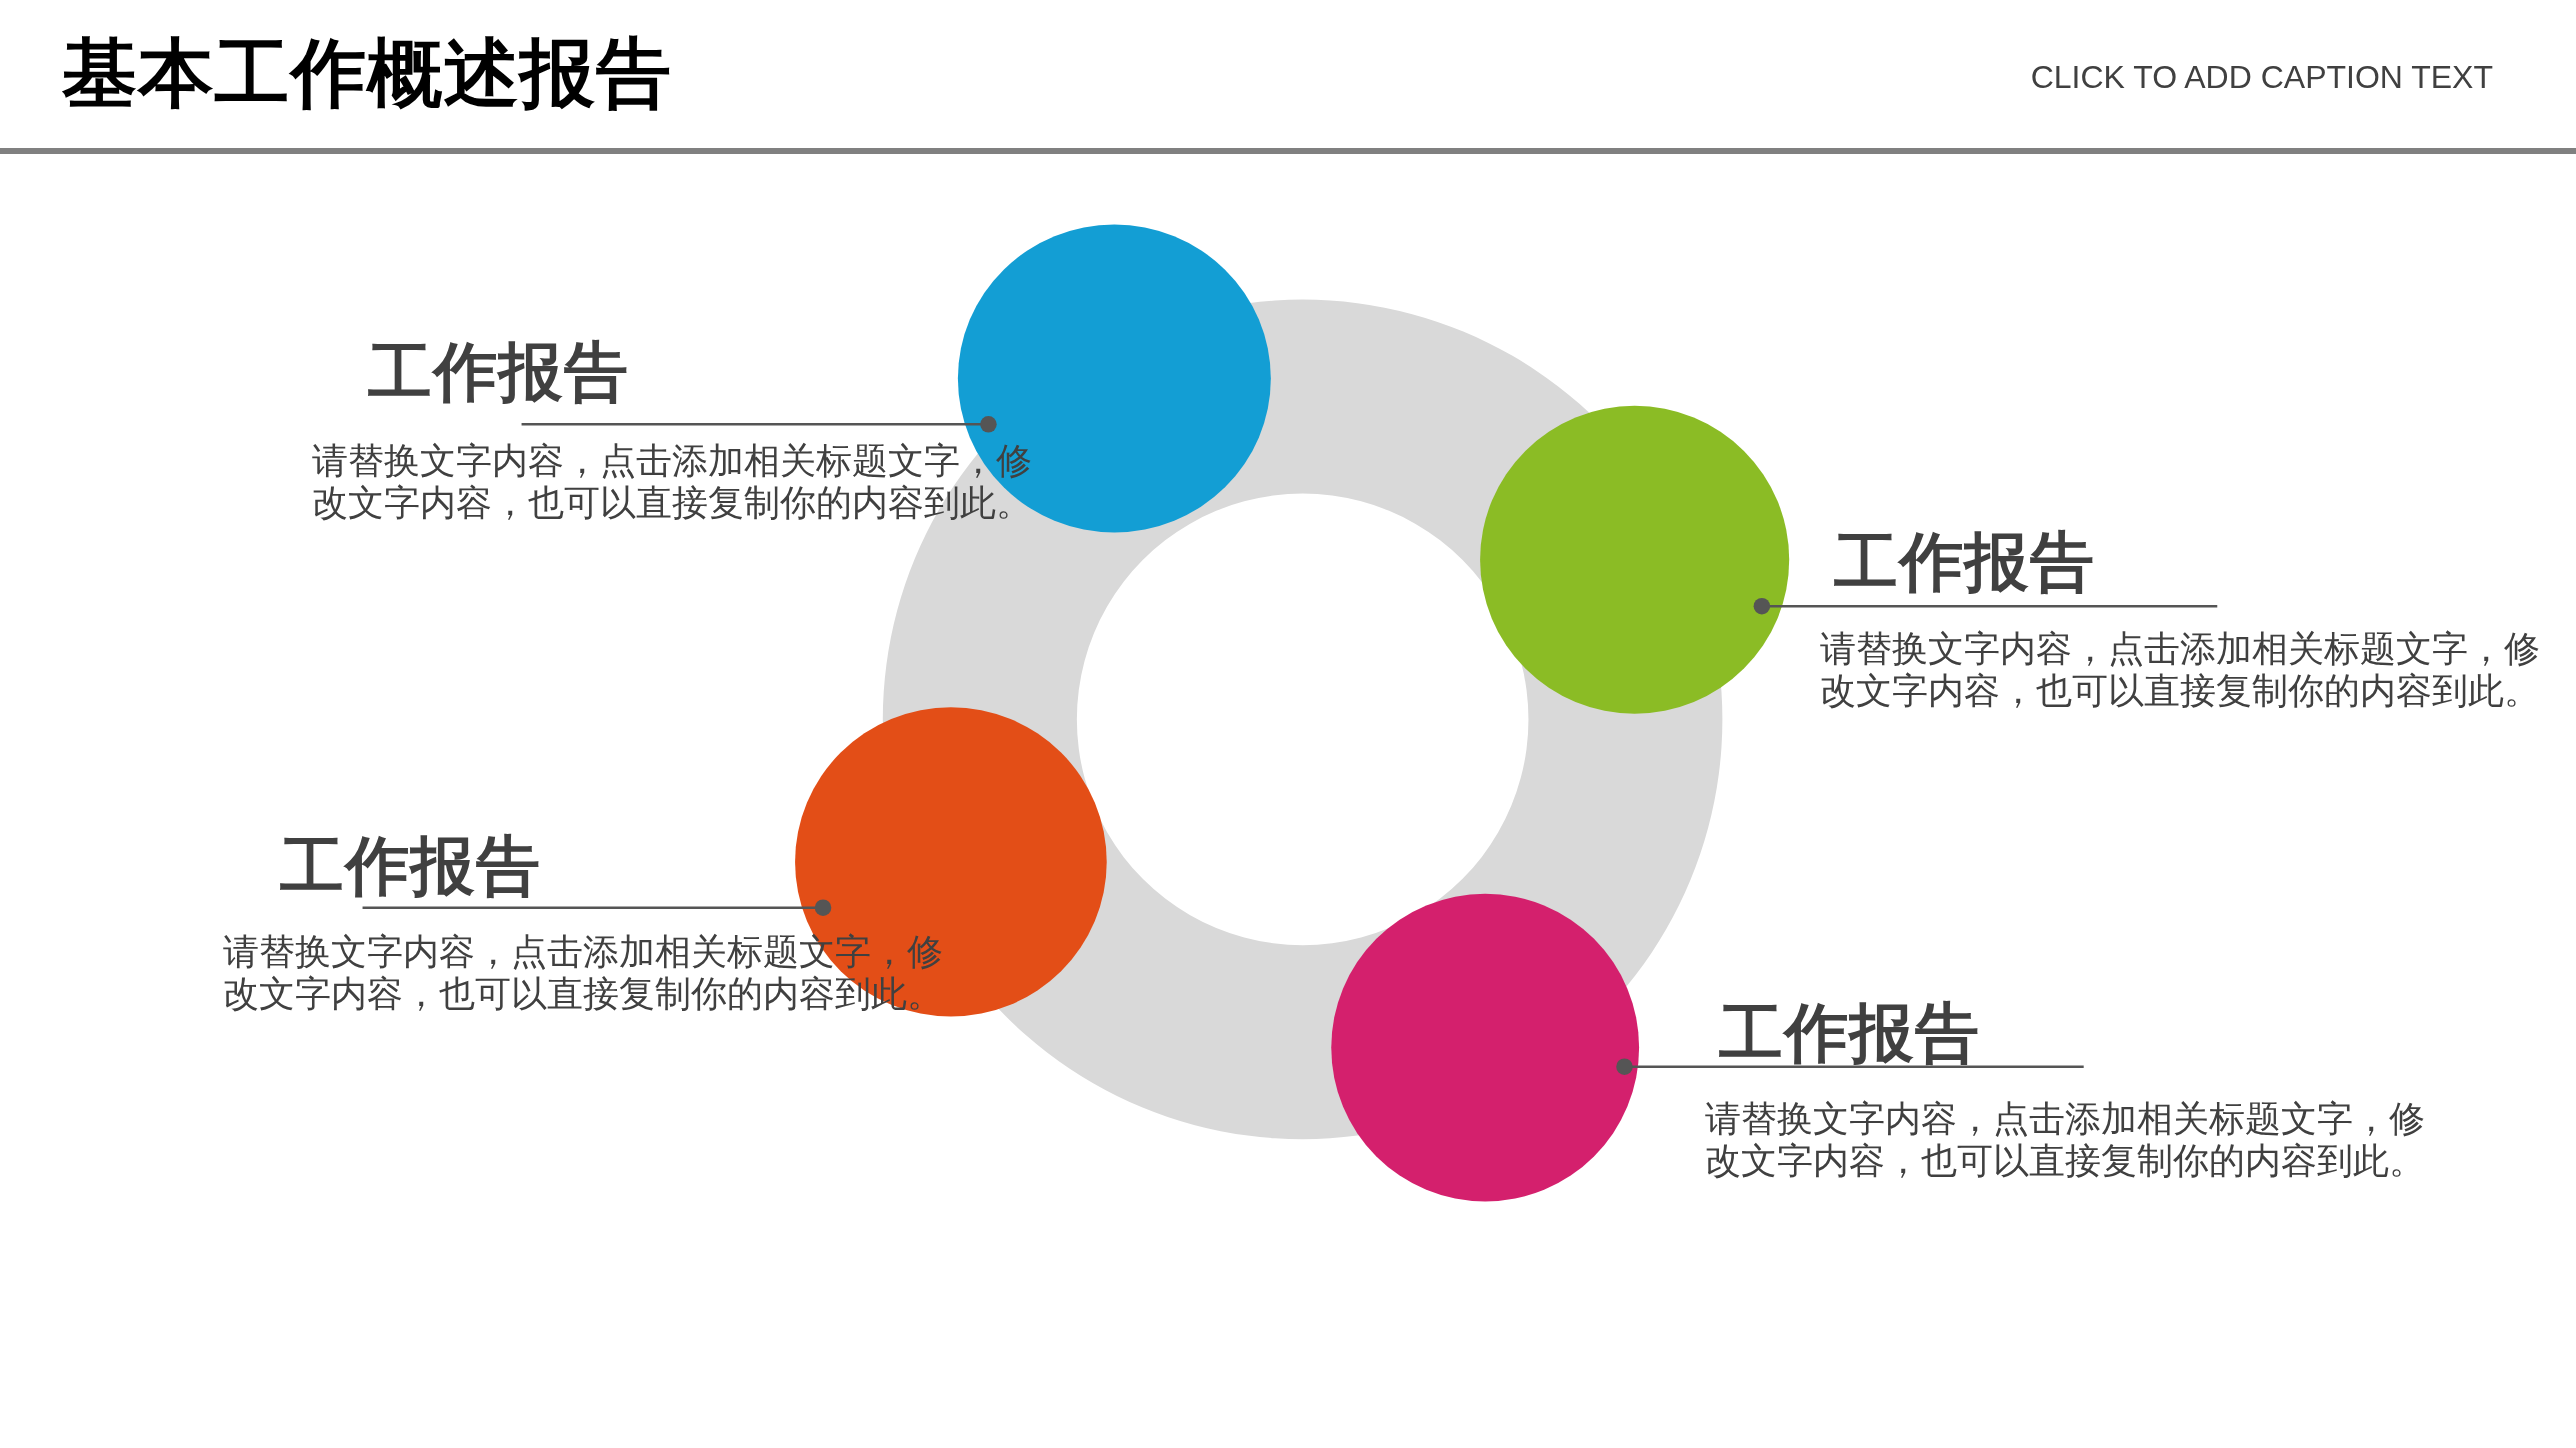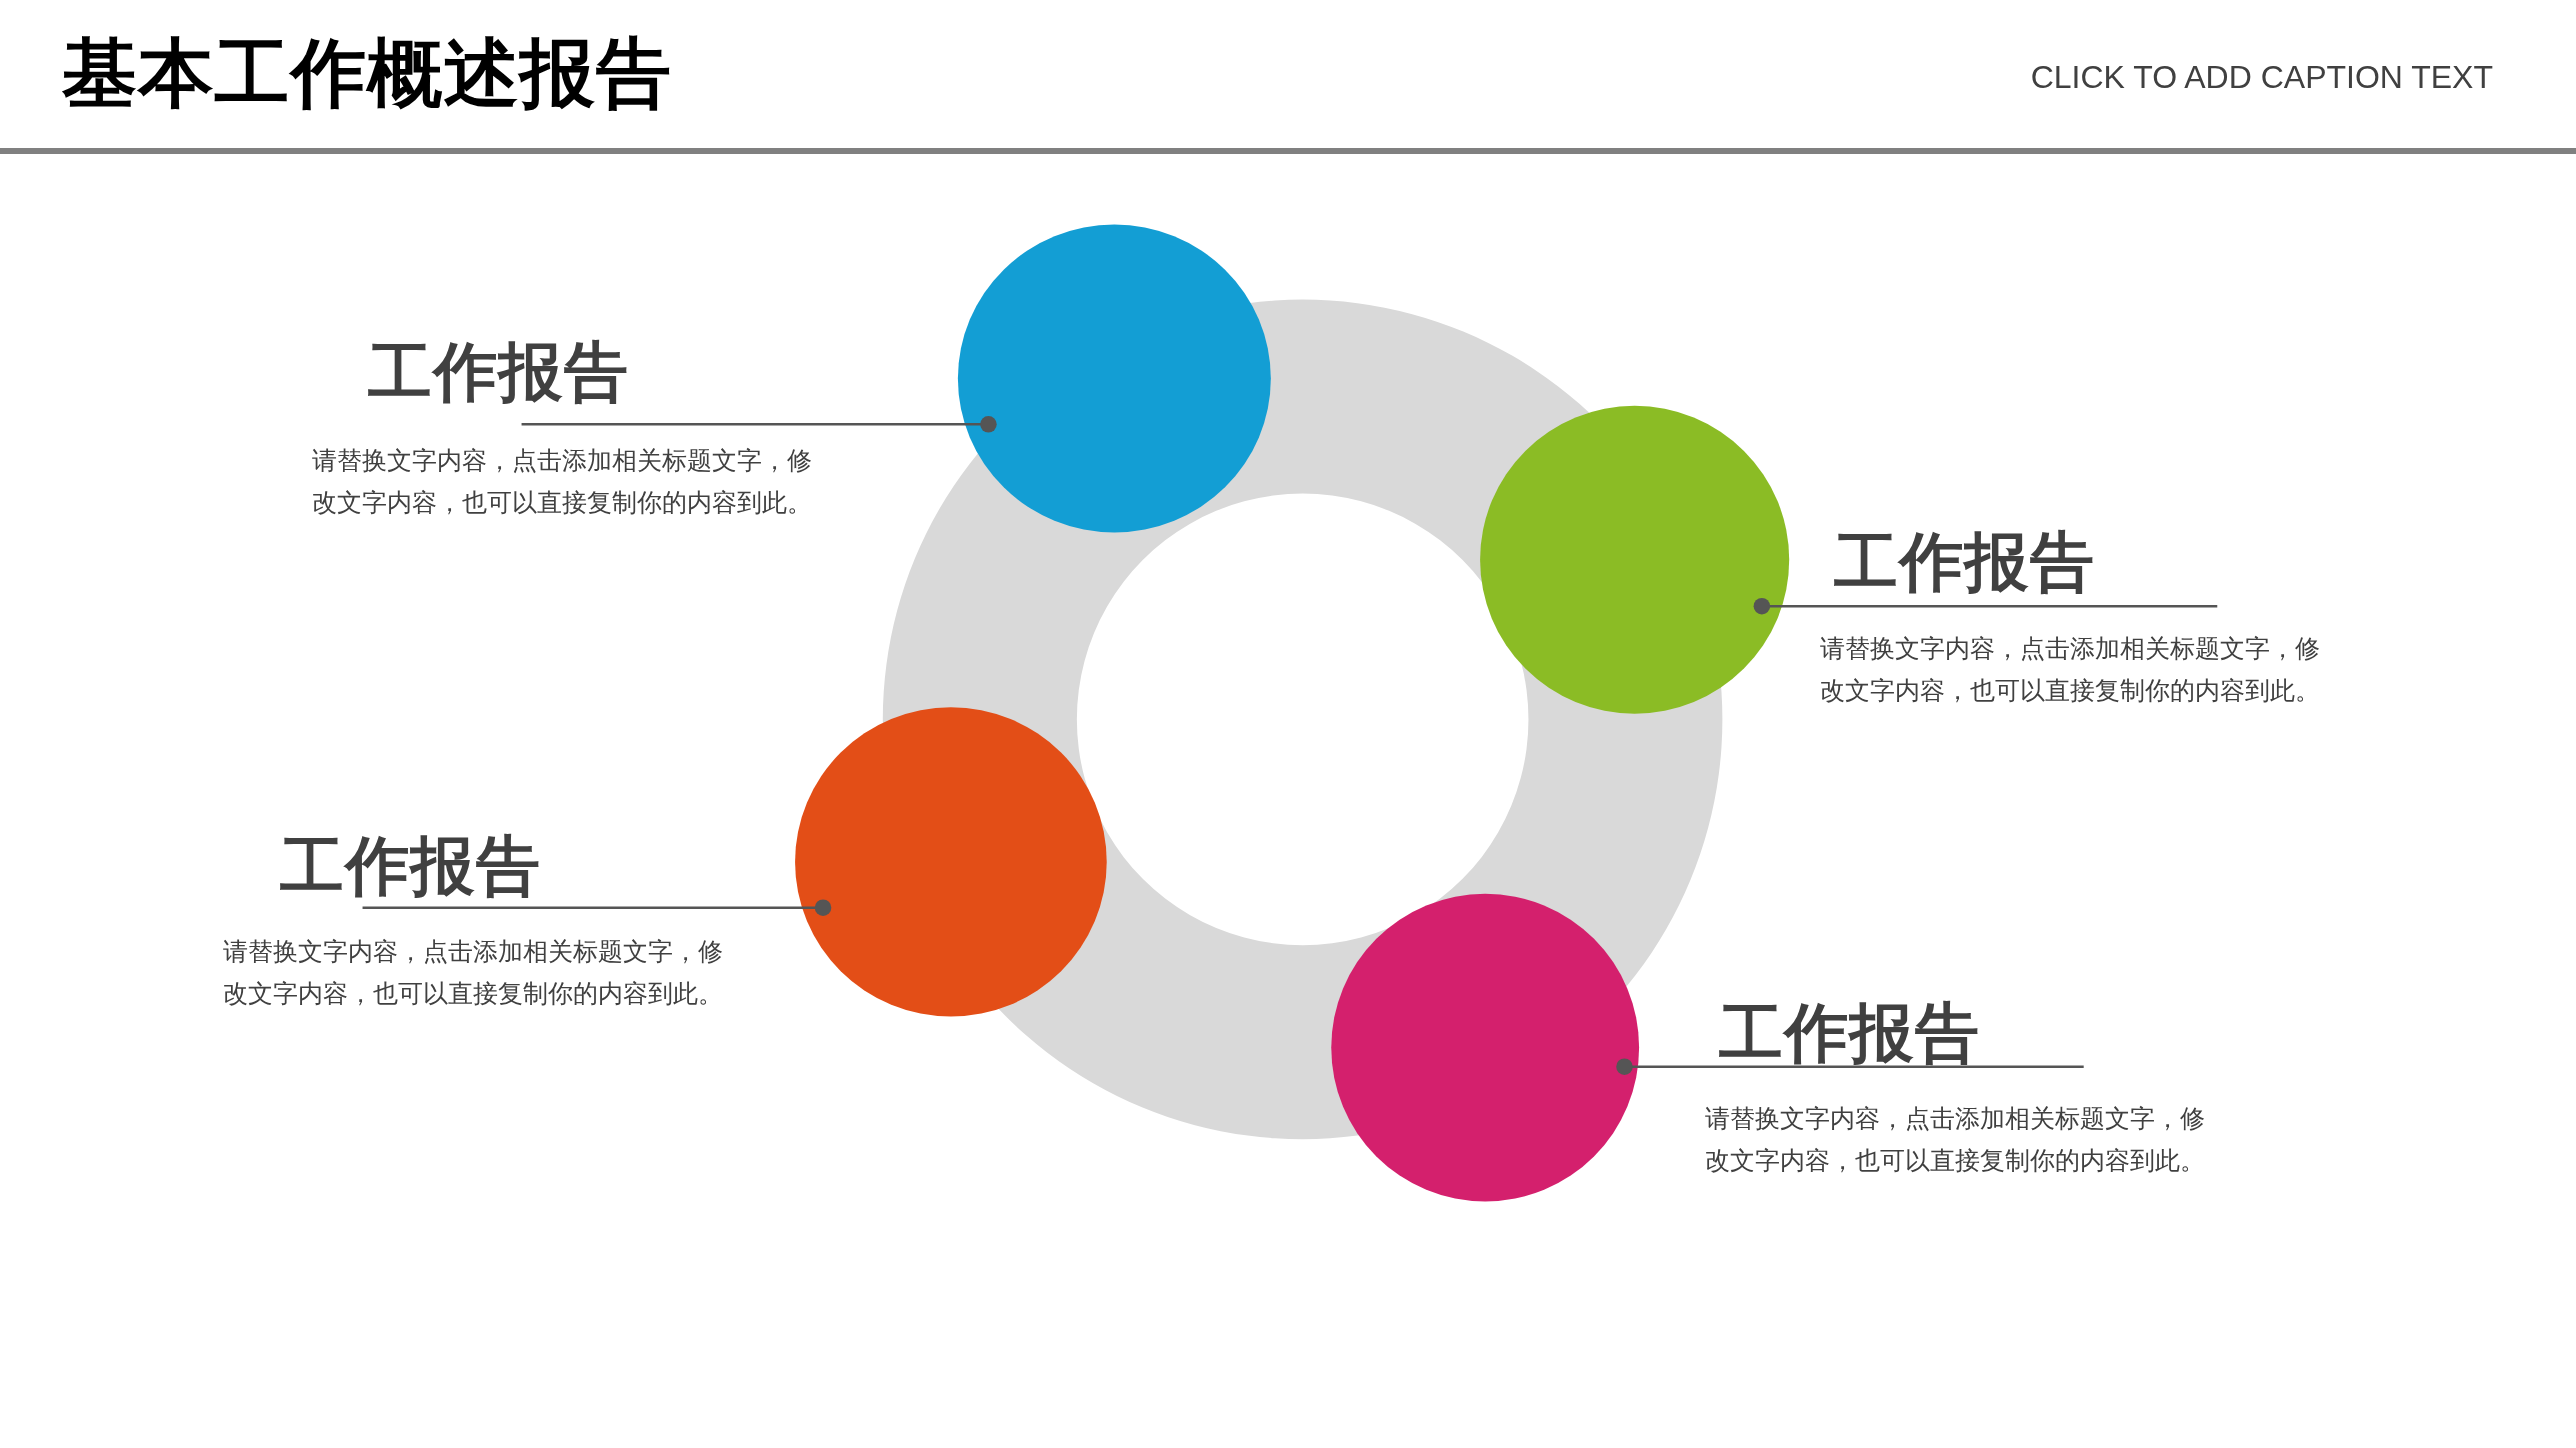--- a/index.html
+++ b/index.html
@@ -6,21 +6,21 @@
   body { width: 2576px; height: 1449px; position: relative; overflow: hidden;
          font-family: "DejaVu Sans", "Liberation Sans", sans-serif; color: #404040; }
   .page-title { position: absolute; left: 62px; top: 32px; font-size: 75px; font-weight: bold;
                 letter-spacing: 1.3px; color: #000000; line-height: 1.1; white-space: nowrap; }
   .caption { position: absolute; right: 83px; top: 59px; font-family: "Liberation Sans", sans-serif;
              font-size: 32px; color: #404040; letter-spacing: 0px; white-space: nowrap; margin-left: 18px; }
   .header-rule { position: absolute; left: 0; top: 148px; width: 2576px; height: 5.7px; background: #808080; }
   .diagram { position: absolute; left: 0; top: 0; width: 2576px; height: 1449px; }
   .block-title { position: absolute; font-size: 64px; font-weight: bold; color: #404040;
                  white-space: nowrap; line-height: 1; letter-spacing: 1.3px; }
-  .block-text { position: absolute; font-size: 25px; color: #404040; line-height: 42px; width: 560px; }
+  .block-text { position: absolute; font-size: 36px; color: #404040; line-height: 42px; width: 560px; }
   .block-text span { display: block; white-space: nowrap; }
 </style>
 </head>
 <body>
 
 <div class="page-title">基本工作概述报告</div>
 <div class="caption">CLICK TO ADD CAPTION TEXT</div>
 <div class="header-rule"></div>
 
 <svg class="diagram" width="2576" height="1449" viewBox="0 0 4050 2278" xmlns="http://www.w3.org/2000/svg">

